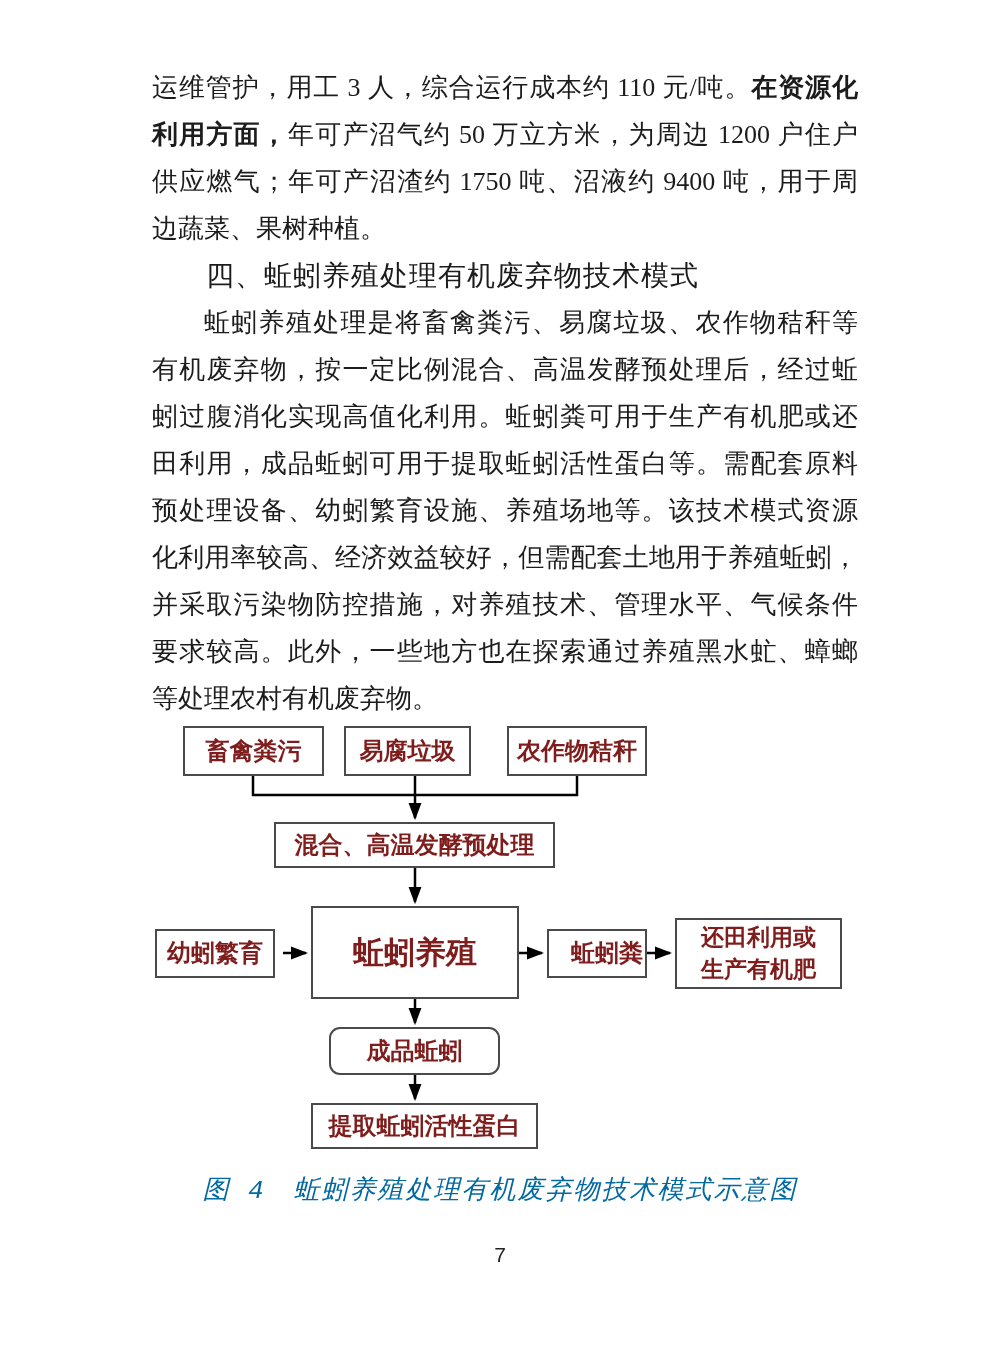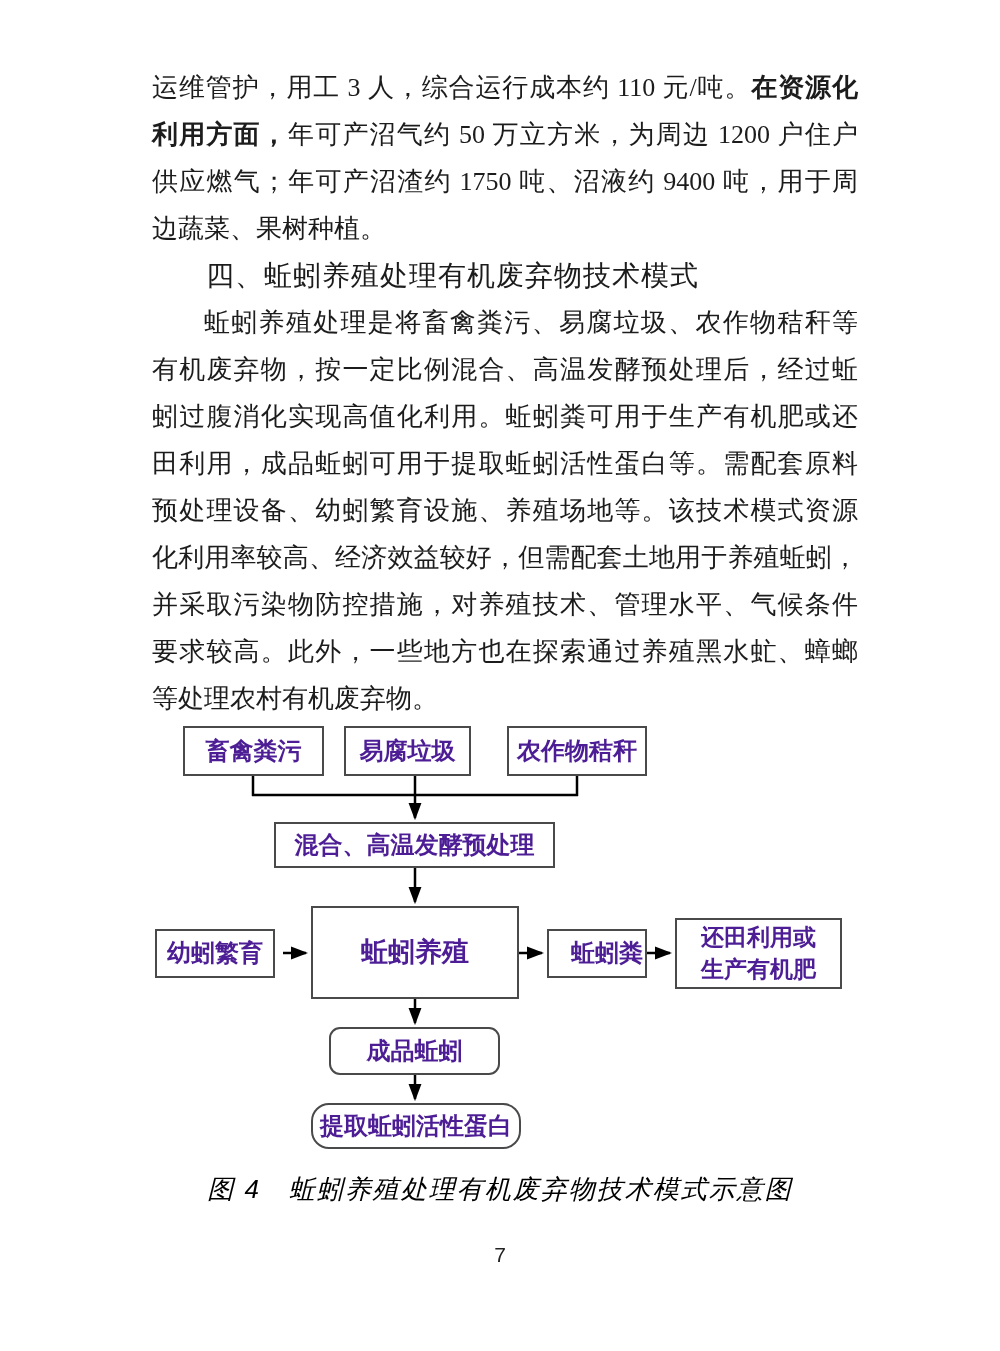--- a/index.html
+++ b/index.html
@@ -46,43 +46,43 @@
   .node{
     position:absolute;
     box-sizing:border-box;
     border:2px solid #4a4a4a;
     background:#ffffff;
     display:flex;align-items:center;justify-content:center;
     text-align:center;
     font-family:"Liberation Sans","DejaVu Sans",sans-serif;
     font-weight:bold;
     font-size:24px;
-    color:#4c1d95;
+    color:#7f1d1d;
     line-height:1.35;
   }
   .node-a{left:183px;top:726px;width:141px;height:50px;}
   .node-b{left:344px;top:726px;width:127px;height:50px;}
   .node-c{left:507px;top:726px;width:140px;height:50px;}
   .node-d{left:274px;top:822px;width:281px;height:46px;}
-  .node-e{left:311px;top:906px;width:208px;height:93px;font-size:27px;}
+  .node-e{left:311px;top:906px;width:208px;height:93px;font-size:31px;}
   .node-f{left:155px;top:929px;width:120px;height:49px;}
   .node-g{left:547px;top:929px;width:100px;height:49px;padding-left:20px;}
   .node-h{left:675px;top:918px;width:167px;height:71px;font-size:23px;padding:2px 24px;}
   .node-i{left:329px;top:1027px;width:171px;height:48px;border-radius:11px;}
-  .node-j{left:311px;top:1103px;width:210px;height:46px;border-radius:18px;}
+  .node-j{left:311px;top:1103px;width:227px;height:46px;}
 
   .figure-caption{
     position:absolute;
     left:0;top:1172px;width:1000px;
     text-align:center;
     font-size:26px;
     font-style:italic;
     letter-spacing:2px;
-    font-family:Liberation Sans, sans-serif;
-    color:#000000;
+    font-family:Liberation Mono, monospace;
+    color:#0369a1;
   }
   .page-number{
     position:absolute;
     left:0;top:1243px;width:1000px;
     text-align:center;
     font-size:21px;
     font-family:"Liberation Sans","DejaVu Sans",sans-serif;
     color:#222;
   }
 </style>

